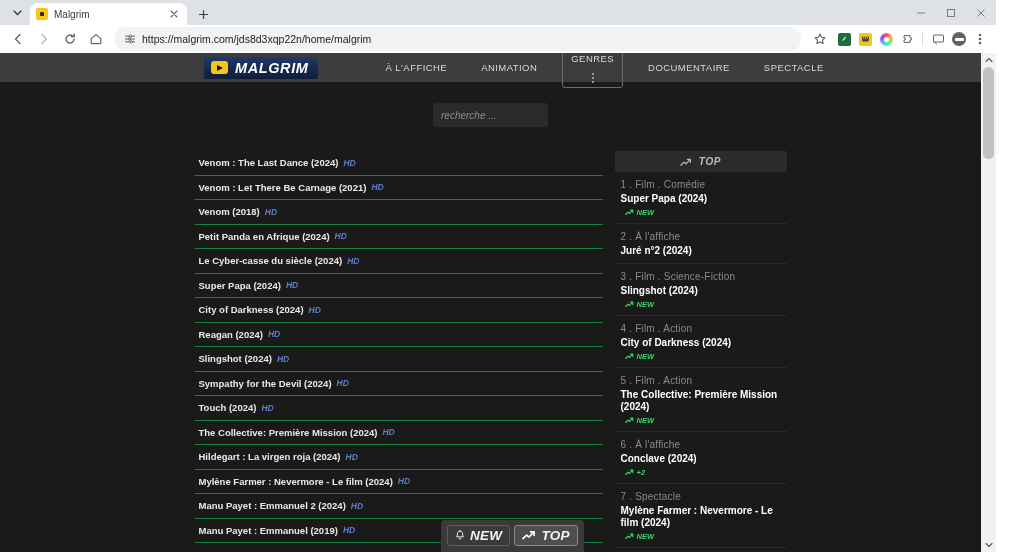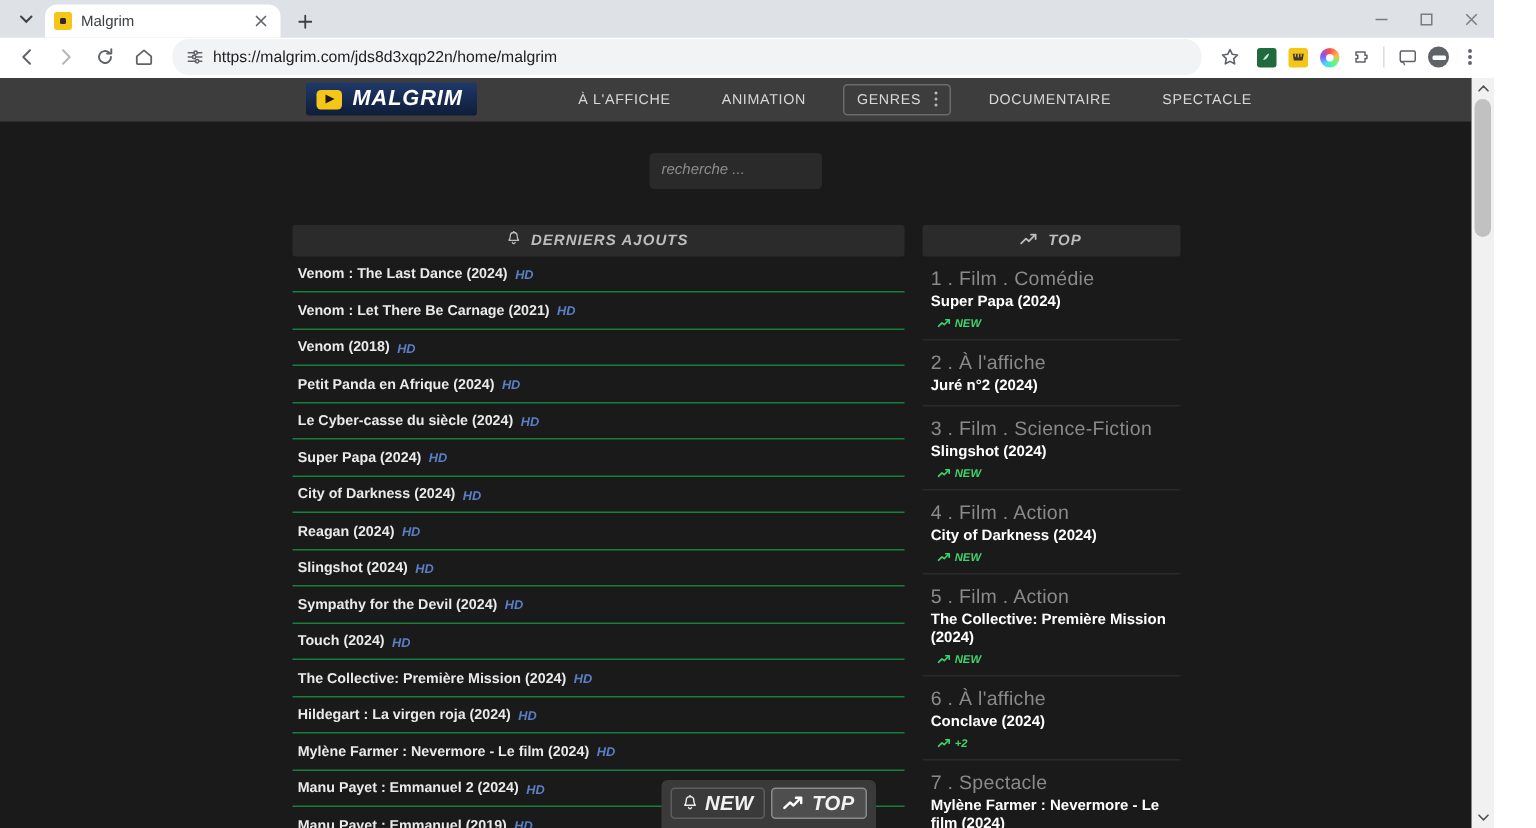--- a/index.html
+++ b/index.html
@@ -86,20 +86,21 @@
   .logo-play b { width:0; height:0; border-left: 6px solid #1a1a1a; border-top: 3.5px solid transparent; border-bottom: 3.5px solid transparent; display:block; margin-left:1px; }
   .logo-text { font-size: 14.5px; font-weight: bold; font-style: italic; color: #ffffff; letter-spacing: .6px; }
 
   .nav { display: flex; align-items: center; margin-left: 58px; gap: 16px; }
   .nav-item {
     font-size: 9.5px; color: #d8d8d8; letter-spacing: .45px; padding: 5px 9px; white-space: nowrap;
   }
   .nav-item.boxed {
     border: 1px solid #6b6b6b; border-radius: 3px; display: flex; align-items: center; gap: 9px;
     padding: 4px 8px;
+    flex-direction: column;
   }
   .kebab { display:flex; flex-direction: column; gap: 2px; align-items:center; }
   .kebab i { width: 2px; height: 2px; background: #b9b9b9; border-radius:50%; display:block; }
 
   
   .content { padding-top: 21px; }
   .search-row { display: flex; justify-content: center; }
   .search-box {
     width: 115px; height: 24px; background: #2a2a2a; border: none; border-radius: 3px;
     color: #bdbdbd; font-size: 10px; font-style: italic; padding: 0 8px;
@@ -118,21 +119,21 @@
   .panel-head .ptitle { font-size: 10px; font-style: italic; font-weight: bold; color: #bdbdbd; letter-spacing: .7px; }
 
   .movie-row {
     height: 24.5px; display: flex; align-items: center; gap: 5px;
     border-bottom: 1px solid #15803d; padding-left: 4px;
   }
   .movie-title { font-size: 9.5px; font-weight: bold; color: #eaeaea; white-space: nowrap; }
   .movie-hd { font-size: 8.5px; font-style: italic; color: #5b7fc7; font-weight: bold; }
 
   .top-item { padding: 7px 6px 6px 6px; border-bottom: 1px solid #2a2a2a; }
-  .top-meta { font-size: 13px; color: #8a8a8a; letter-spacing: .2px; margin-bottom: 3px; }
+  .top-meta { font-size: 10px; color: #8a8a8a; letter-spacing: .2px; margin-bottom: 3px; }
   .top-title { font-size: 10px; font-weight: bold; color: #ffffff; line-height: 12px; }
   .top-badge { display: flex; align-items: center; gap: 3px; margin-top: 3px; padding-left: 4px; }
   .top-badge span { font-size: 7.5px; font-style: italic; font-weight: bold; color: #3fd36b; }
 
   
   .floating {
     position: absolute; left: 441px; bottom: 0; background: #3a3a3a;
     border-radius: 4px 4px 0 0; padding: 5px 6px 6px 6px; display: flex; gap: 4px;
   }
   .fbtn {
@@ -309,30 +310,20 @@
       </div>
 
       <div class="content">
         <div class="search-row">
           <input class="search-box" type="text" placeholder="recherche ..." style="">
         </div>
 
         <div class="columns">
 
           <div class="col-left">
-            <div class="panel-head">
-              <span>
-                <svg width="9" height="10" viewBox="0 0 9 10">
-                    <path d="M4.5 1c1.4 0 2.3 1 2.3 2.4 0 1.9.6 2.5.9 2.8H1.3c.3-.3.9-.9.9-2.8C2.2 2 3.1 1 4.5 1z" stroke="#bdbdbd" stroke-width=".85" fill="none" stroke-linejoin="round"></path>
-                    <path d="M3.6 7.6c.2.5.5.8.9.8s.7-.3.9-.8" stroke="#bdbdbd" stroke-width=".85" fill="none" stroke-linecap="round"></path>
-                    <path d="M4.5.3v.7" stroke="#bdbdbd" stroke-width=".85" stroke-linecap="round"></path>
-                  </svg>
-              </span>
-              <span class="ptitle">DERNIERS AJOUTS</span>
-            </div>
             <div id="latest-list">
                 <div class="movie-row">
                   <span class="movie-title">Venom : The Last Dance (2024)</span>
                   <span class="movie-hd">HD</span>
                 </div>
                 <div class="movie-row">
                   <span class="movie-title">Venom : Let There Be Carnage (2021)</span>
                   <span class="movie-hd">HD</span>
                 </div>
                 <div class="movie-row">

